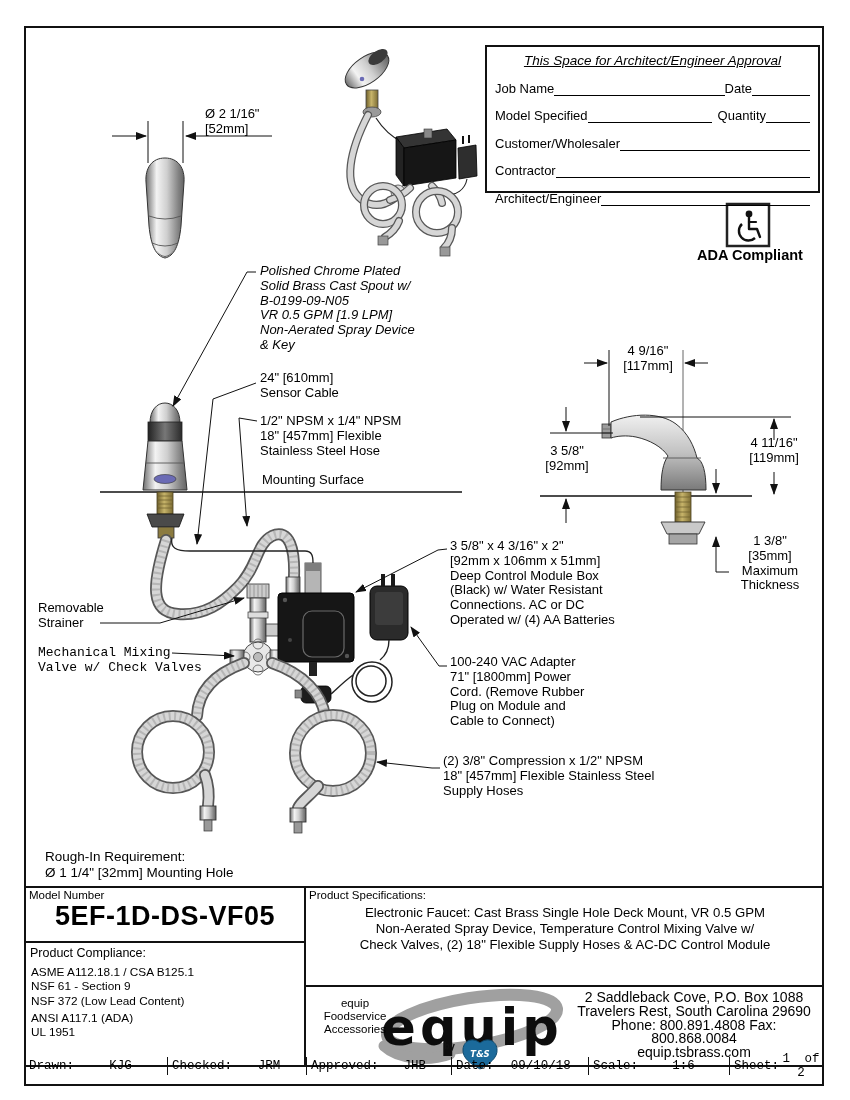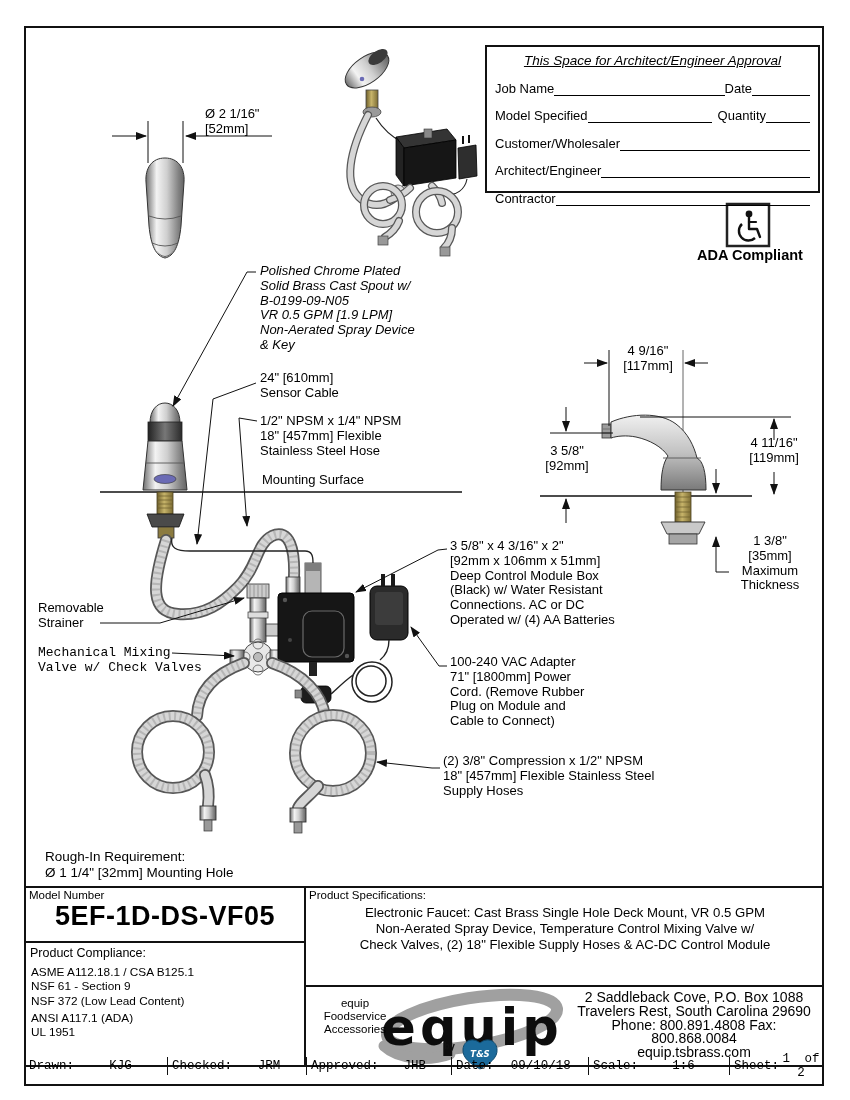--- a/index.html
+++ b/index.html
@@ -311,25 +311,25 @@
       <span class="flbl">Model Specified</span>
       <span class="fl"></span>
       <span class="flbl" style="margin-left:6px;">Quantity</span>
       <span class="fl3"></span>
     </div>
     <div class="frow">
       <span class="flbl">Customer/Wholesaler</span>
       <span class="fl"></span>
     </div>
     <div class="frow">
+      <span class="flbl">Contractor</span>
+      <span class="fl"></span>
+    </div>
+    <div class="frow">
       <span class="flbl">Architect/Engineer</span>
-      <span class="fl"></span>
-    </div>
-    <div class="frow">
-      <span class="flbl">Contractor</span>
       <span class="fl"></span>
     </div>
   </div>
 
   <div class="ada-label">ADA Compliant</div>
 
   <div class="t" style="left:205px;top:107px;width:100px;">Ø 2 1/16"
 [52mm]</div>
   <div class="t" style="left:260px;top:264px;width:200px;font-style:italic;">Polished Chrome Plated
 Solid Brass Cast Spout w/

